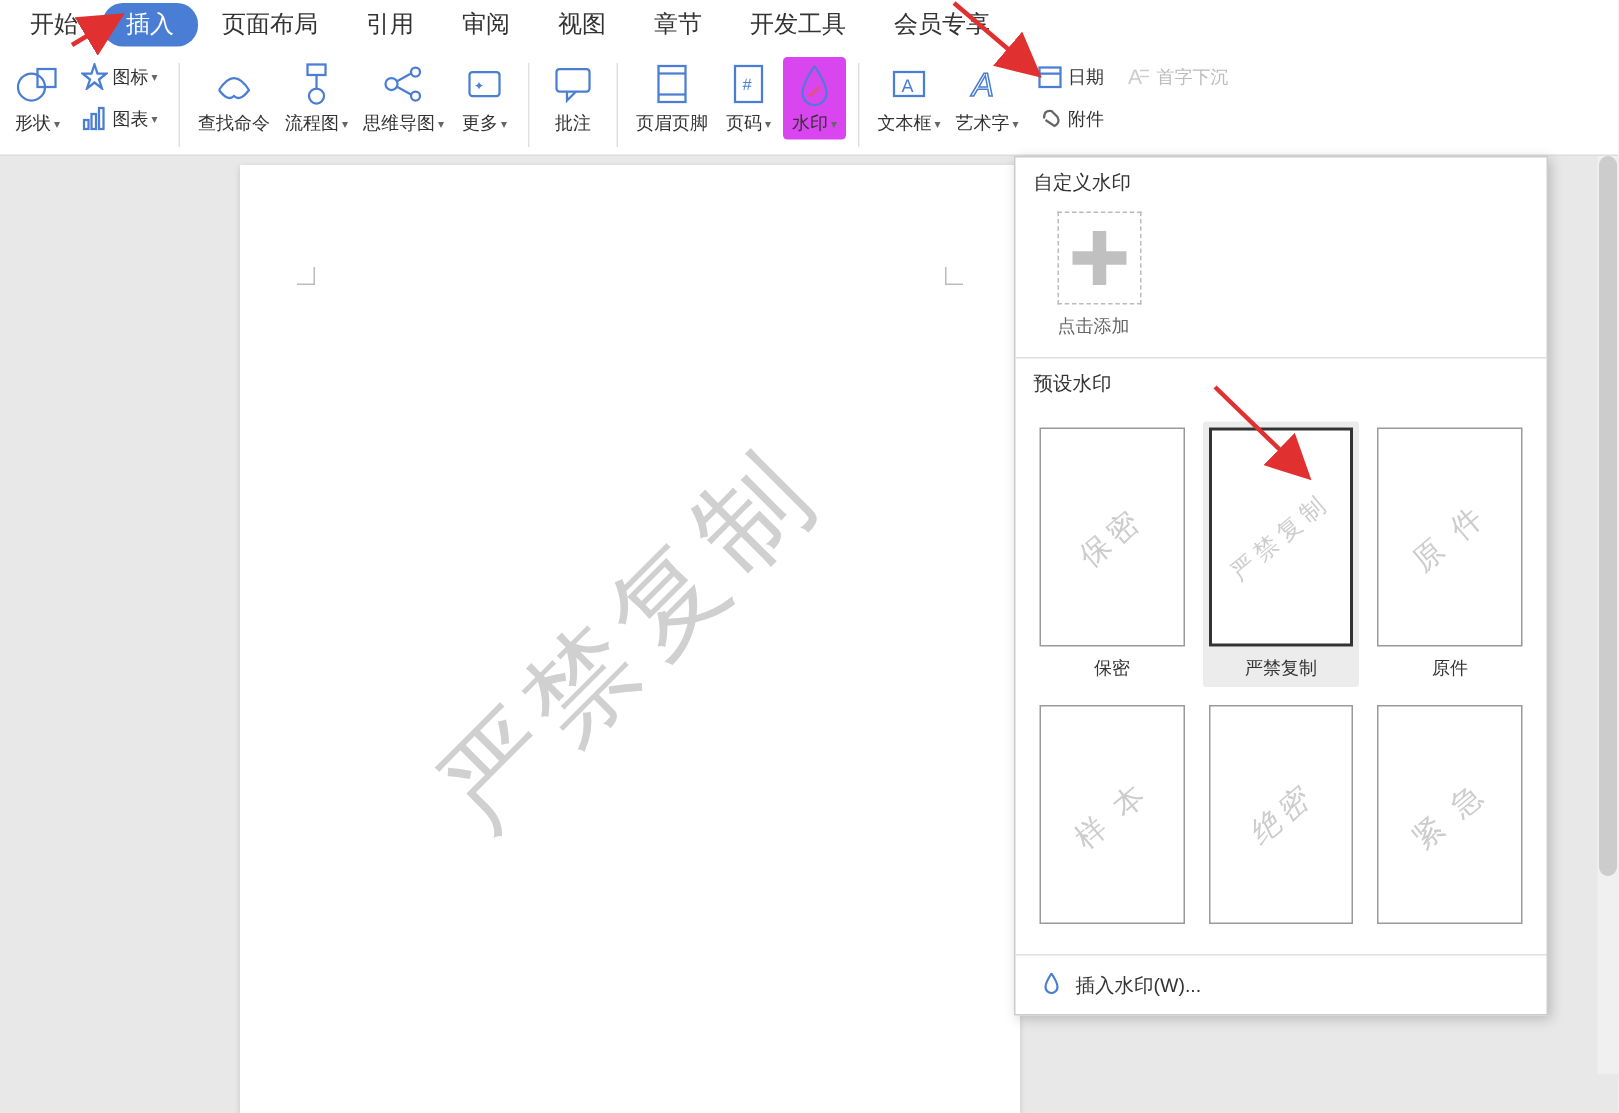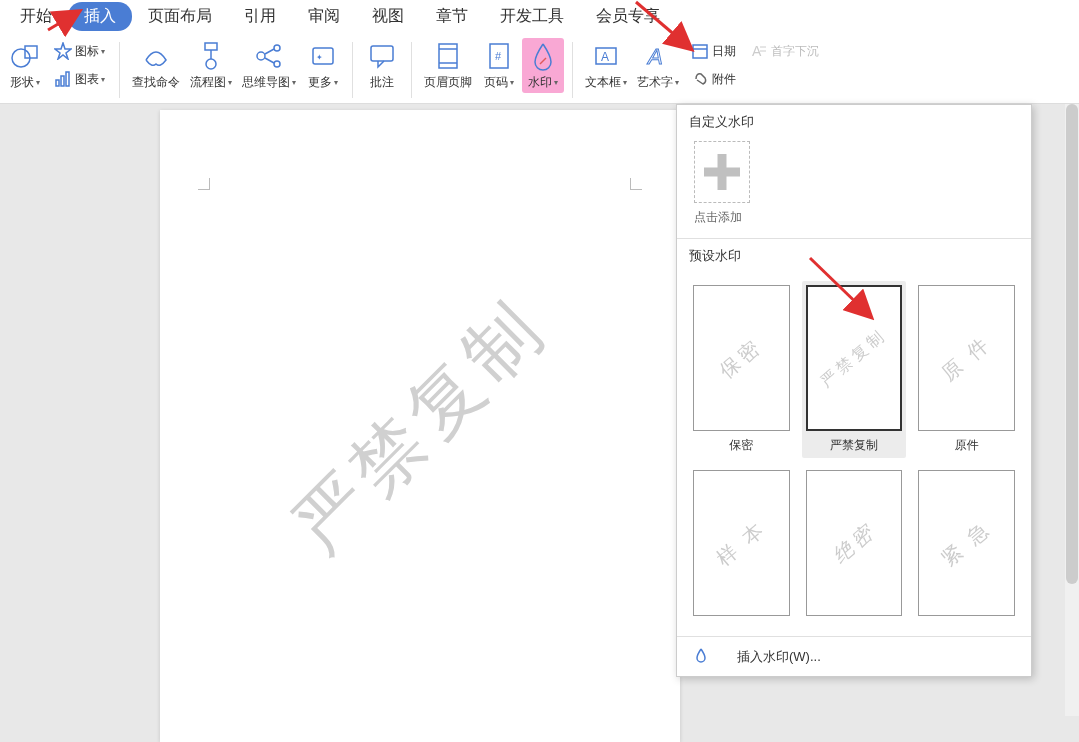--- a/index.html
+++ b/index.html
@@ -9,21 +9,21 @@
     .tabs-row { display: flex; align-items: center; height: 32px; background: #fff; padding: 0 4px; gap: 0; }
     .tab { padding: 4px 16px; font-size: 16px; color: #333; cursor: pointer; border-radius: 14px; white-space: nowrap; }
     .tab.active { background: #4a7dd4; color: #fff; }
     .search-box { margin-left: auto; background: #ececec; border-radius: 14px; padding: 4px 12px; display: flex; align-items: center; gap: 4px; font-size: 12px; color: #888; width: 170px; }
 
     
     .ribbon { display: flex; align-items: flex-start; background: #fff; border-bottom: 1px solid #ddd; height: 72px; padding: 6px 4px 0; }
     .rgroup { display: flex; align-items: flex-start; gap: 2px; }
     .sep { width: 1px; height: 56px; background: #e0e0e0; margin: 4px 8px 0; }
     .rbtn { display: flex; flex-direction: column; align-items: center; justify-content: flex-start; min-width: 42px; padding: 2px 4px; cursor: pointer; border-radius: 3px; }
-    .rbtn.active { background: #f9a8d4; }
+    .rbtn.active { background: #d946ef; }
     .rbtn .ico { width: 32px; height: 32px; display: flex; align-items: center; justify-content: center; }
     .rbtn .lbl { font-size: 12px; color: #333; margin-top: 2px; white-space: nowrap; display: flex; align-items: center; gap: 1px; font-family: Liberation Serif, serif; }
     .dd::after { content: "▾"; font-size: 8px; color: #666; margin-left: 1px; }
     .rbtn-sm { flex-direction: row; min-width: auto; height: 26px; align-items: center; gap: 3px; padding: 2px 6px; }
     .rbtn-sm .ico { width: 18px; height: 18px; }
     .rbtn-sm .lbl { margin-top: 0; }
     .vstack { display: flex; flex-direction: column; gap: 2px; }
     .disabled .lbl { color: #bbb; }
 
     svg { width: 100%; height: 100%; }
@@ -34,33 +34,33 @@
     .workspace { position: absolute; top: 104px; left: 0; right: 0; bottom: 0; background: #e8e8e8; }
     .page { position: absolute; left: 160px; top: 6px; width: 520px; height: 632px; background: #fff; box-shadow: 0 1px 4px rgba(0,0,0,0.15); }
     .page-corner { position: absolute; width: 12px; height: 12px; border: 1px solid #bbb; }
     .pc-tl { top: 68px; left: 38px; border-right: none; border-bottom: none; transform: rotate(180deg); }
     .pc-tr { top: 68px; right: 38px; border-left: none; border-bottom: none; transform: rotate(180deg); }
     .watermark-text { position: absolute; top: 50%; left: 50%; transform: translate(-50%, -50%) rotate(-45deg); font-size: 72px; color: #d0d0d0; font-family: "SimSun", serif; letter-spacing: 8px; white-space: nowrap; }
 
     
     .dropdown-panel { position: absolute; top: 104px; left: 676px; width: 356px; background: #fff; border: 1px solid #ccc; box-shadow: 2px 2px 8px rgba(0,0,0,0.2); z-index: 10; }
     .dp-section-title { font-size: 13px; color: #333; padding: 8px 12px 6px; }
-    .dp-add { display: flex; flex-direction: column; align-items: flex-start; padding: 4px 17px 12px; }
+    .dp-add { display: flex; flex-direction: column; align-items: flex-start; padding: 4px 28px 12px; }
     .dp-add-box { width: 56px; height: 62px; border: 1px dashed #bbb; display: flex; align-items: center; justify-content: center; font-size: 28px; color: #bbb; cursor: pointer; }
     .dp-add-lbl { font-size: 12px; color: #666; margin-top: 6px; }
     .dp-divider { height: 1px; background: #e0e0e0; margin: 0; }
     .dp-grid { display: grid; grid-template-columns: repeat(3, 1fr); gap: 8px; padding: 10px 12px; }
     .dp-item { display: flex; flex-direction: column; align-items: center; cursor: pointer; padding: 4px; border-radius: 2px; }
     .dp-item.selected { background: #ececec; }
     .dp-preview { width: 100%; height: 146px; border: 1px solid #999; background: #fff; display: flex; align-items: center; justify-content: center; position: relative; overflow: hidden; }
     .dp-item.selected .dp-preview { border: 2px solid #333; }
     .dp-preview-text { transform: rotate(-40deg); font-size: 20px; color: #ccc; font-family: "SimSun", serif; letter-spacing: 4px; white-space: nowrap; }
     .dp-item-lbl { font-size: 12px; color: #333; margin-top: 6px; }
     .dp-footer { border-top: 1px solid #e0e0e0; }
-    .dp-action { display: flex; align-items: center; gap: 28px; padding: 10px 16px; font-size: 13px; color: #333; cursor: pointer; }
+    .dp-action { display: flex; align-items: center; gap: 8px; padding: 10px 16px; font-size: 13px; color: #333; cursor: pointer; }
     .scrollbar { position: absolute; right: 0; top: 104px; width: 14px; height: 612px; background: #f0f0f0; }
     .scrollbar-thumb { position: absolute; top: 0; left: 1px; width: 12px; height: 480px; background: #ccc; border-radius: 6px; }
 
     
     .arrow-svg { position: absolute; top: 0; left: 0; width: 1079px; height: 742px; pointer-events: none; z-index: 20; }
   </style>
 </head>
 <body>
 
 <div class="tabs-row">

